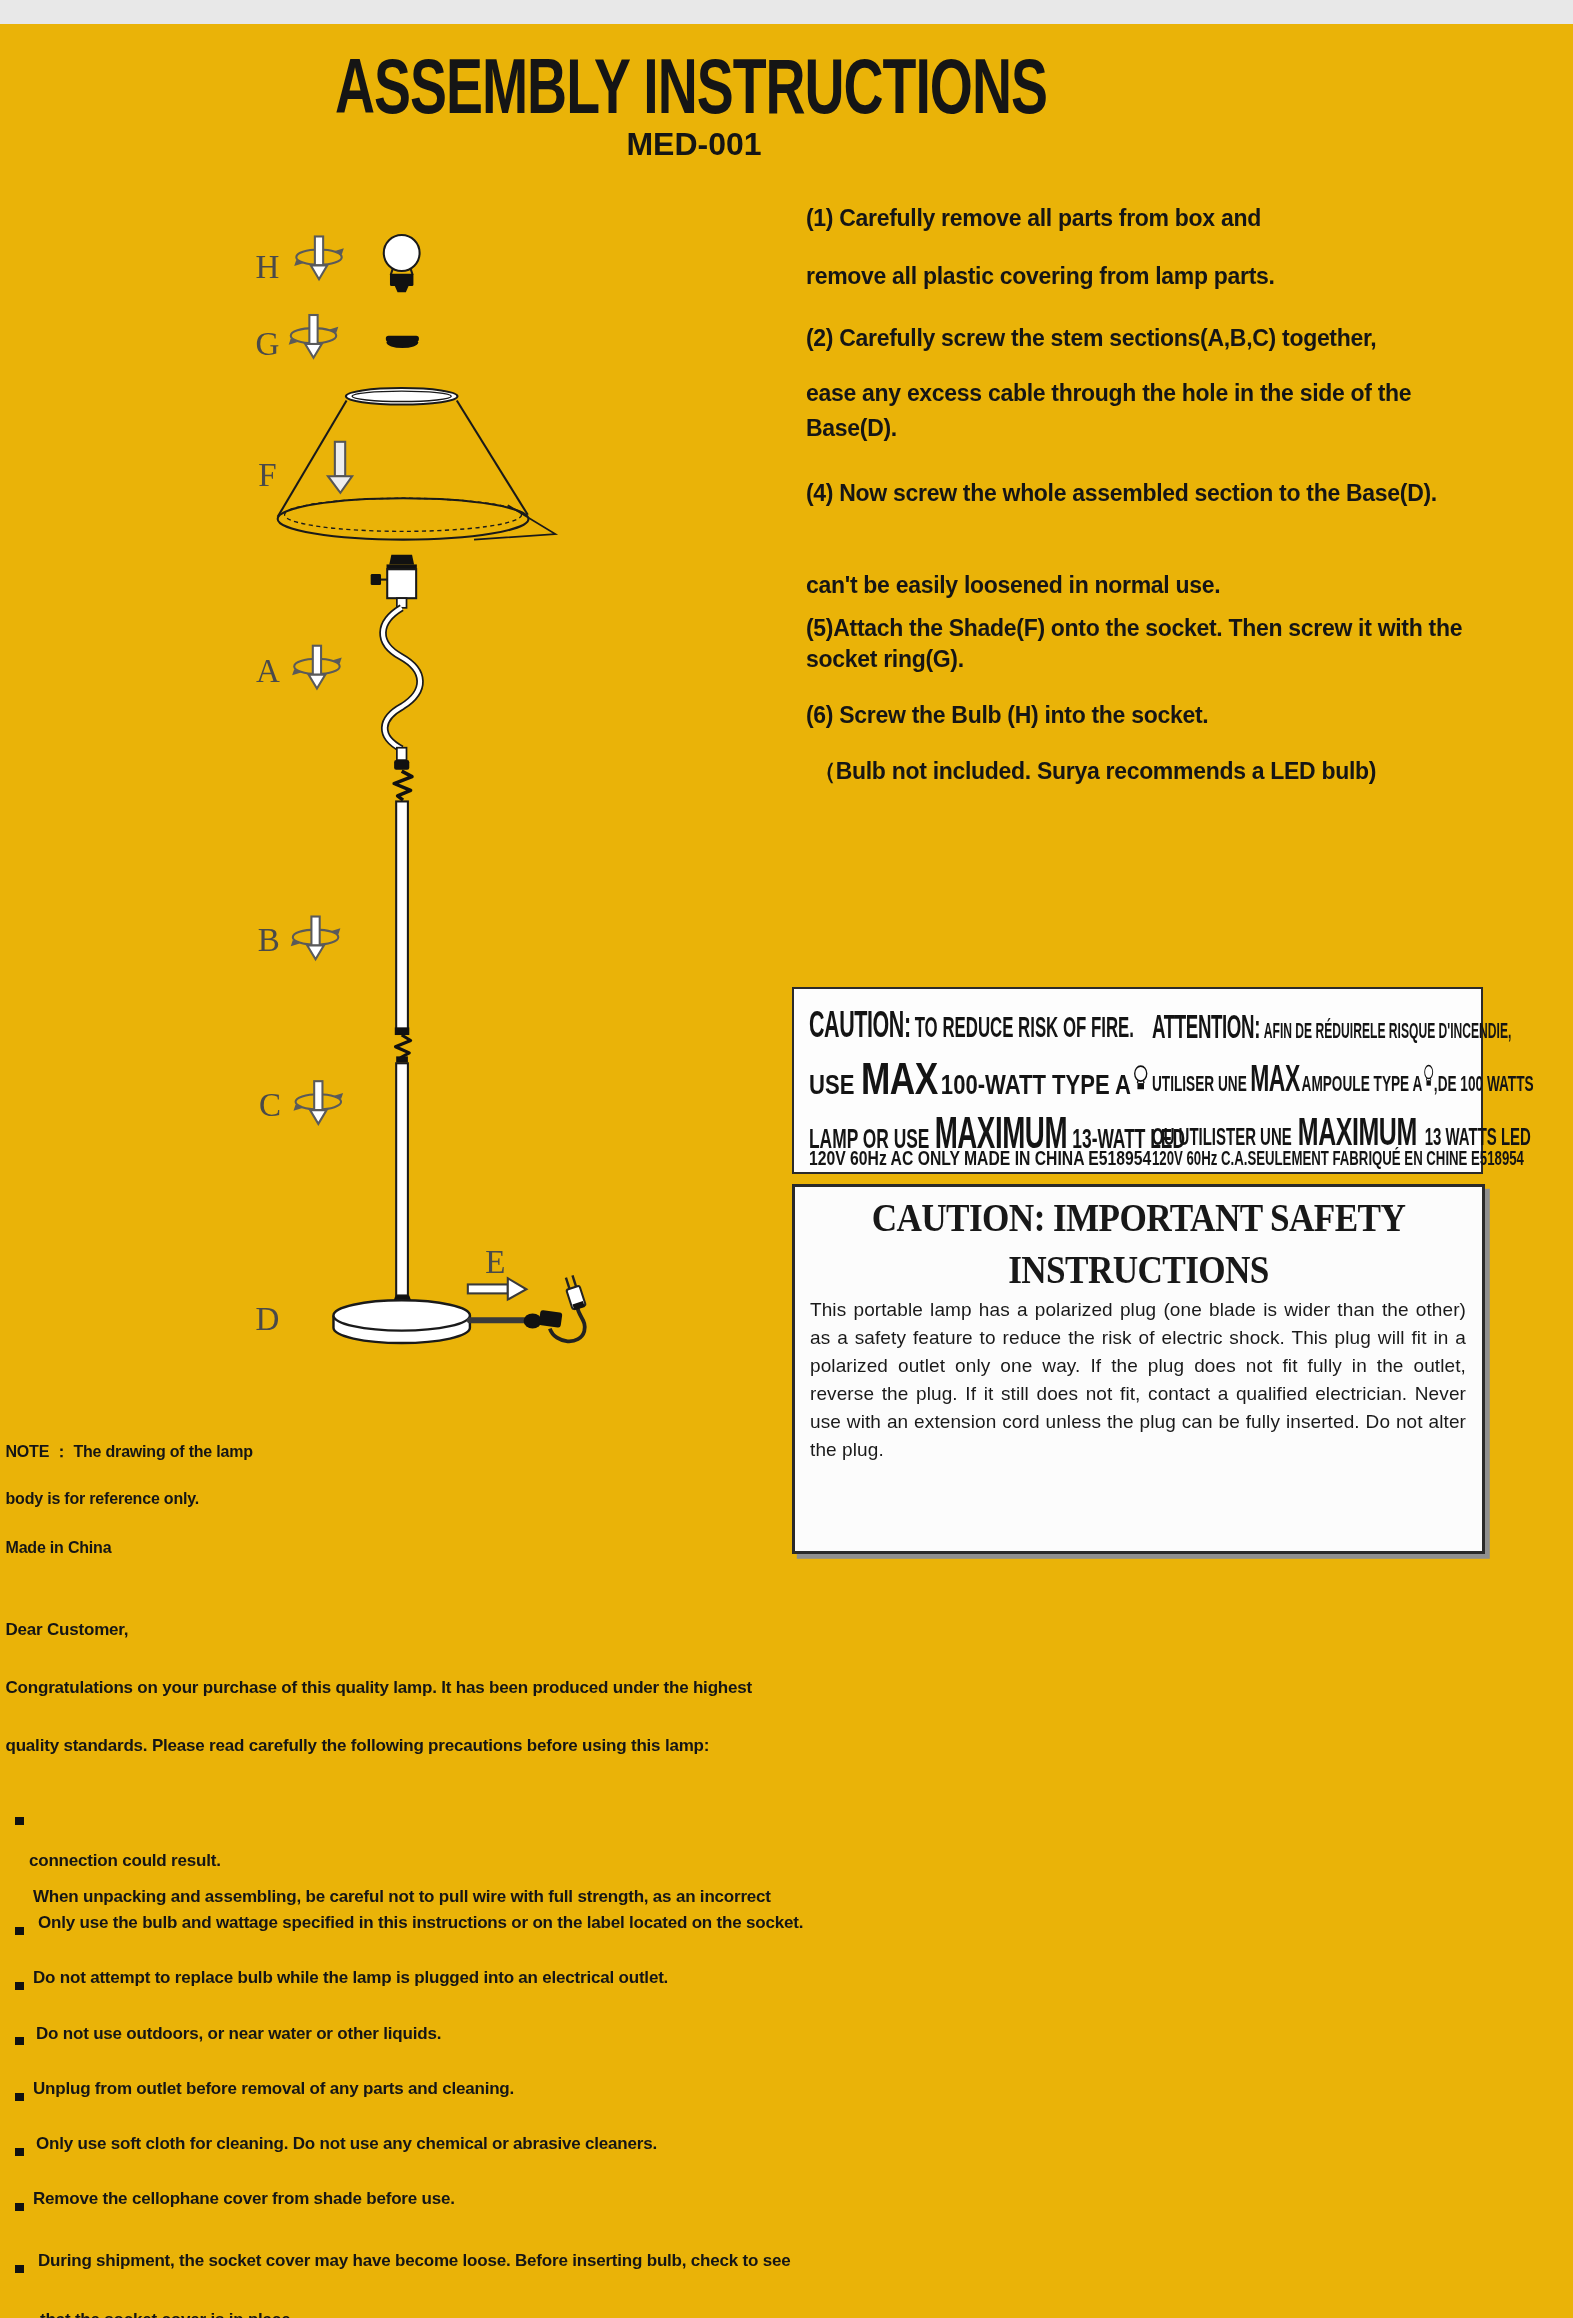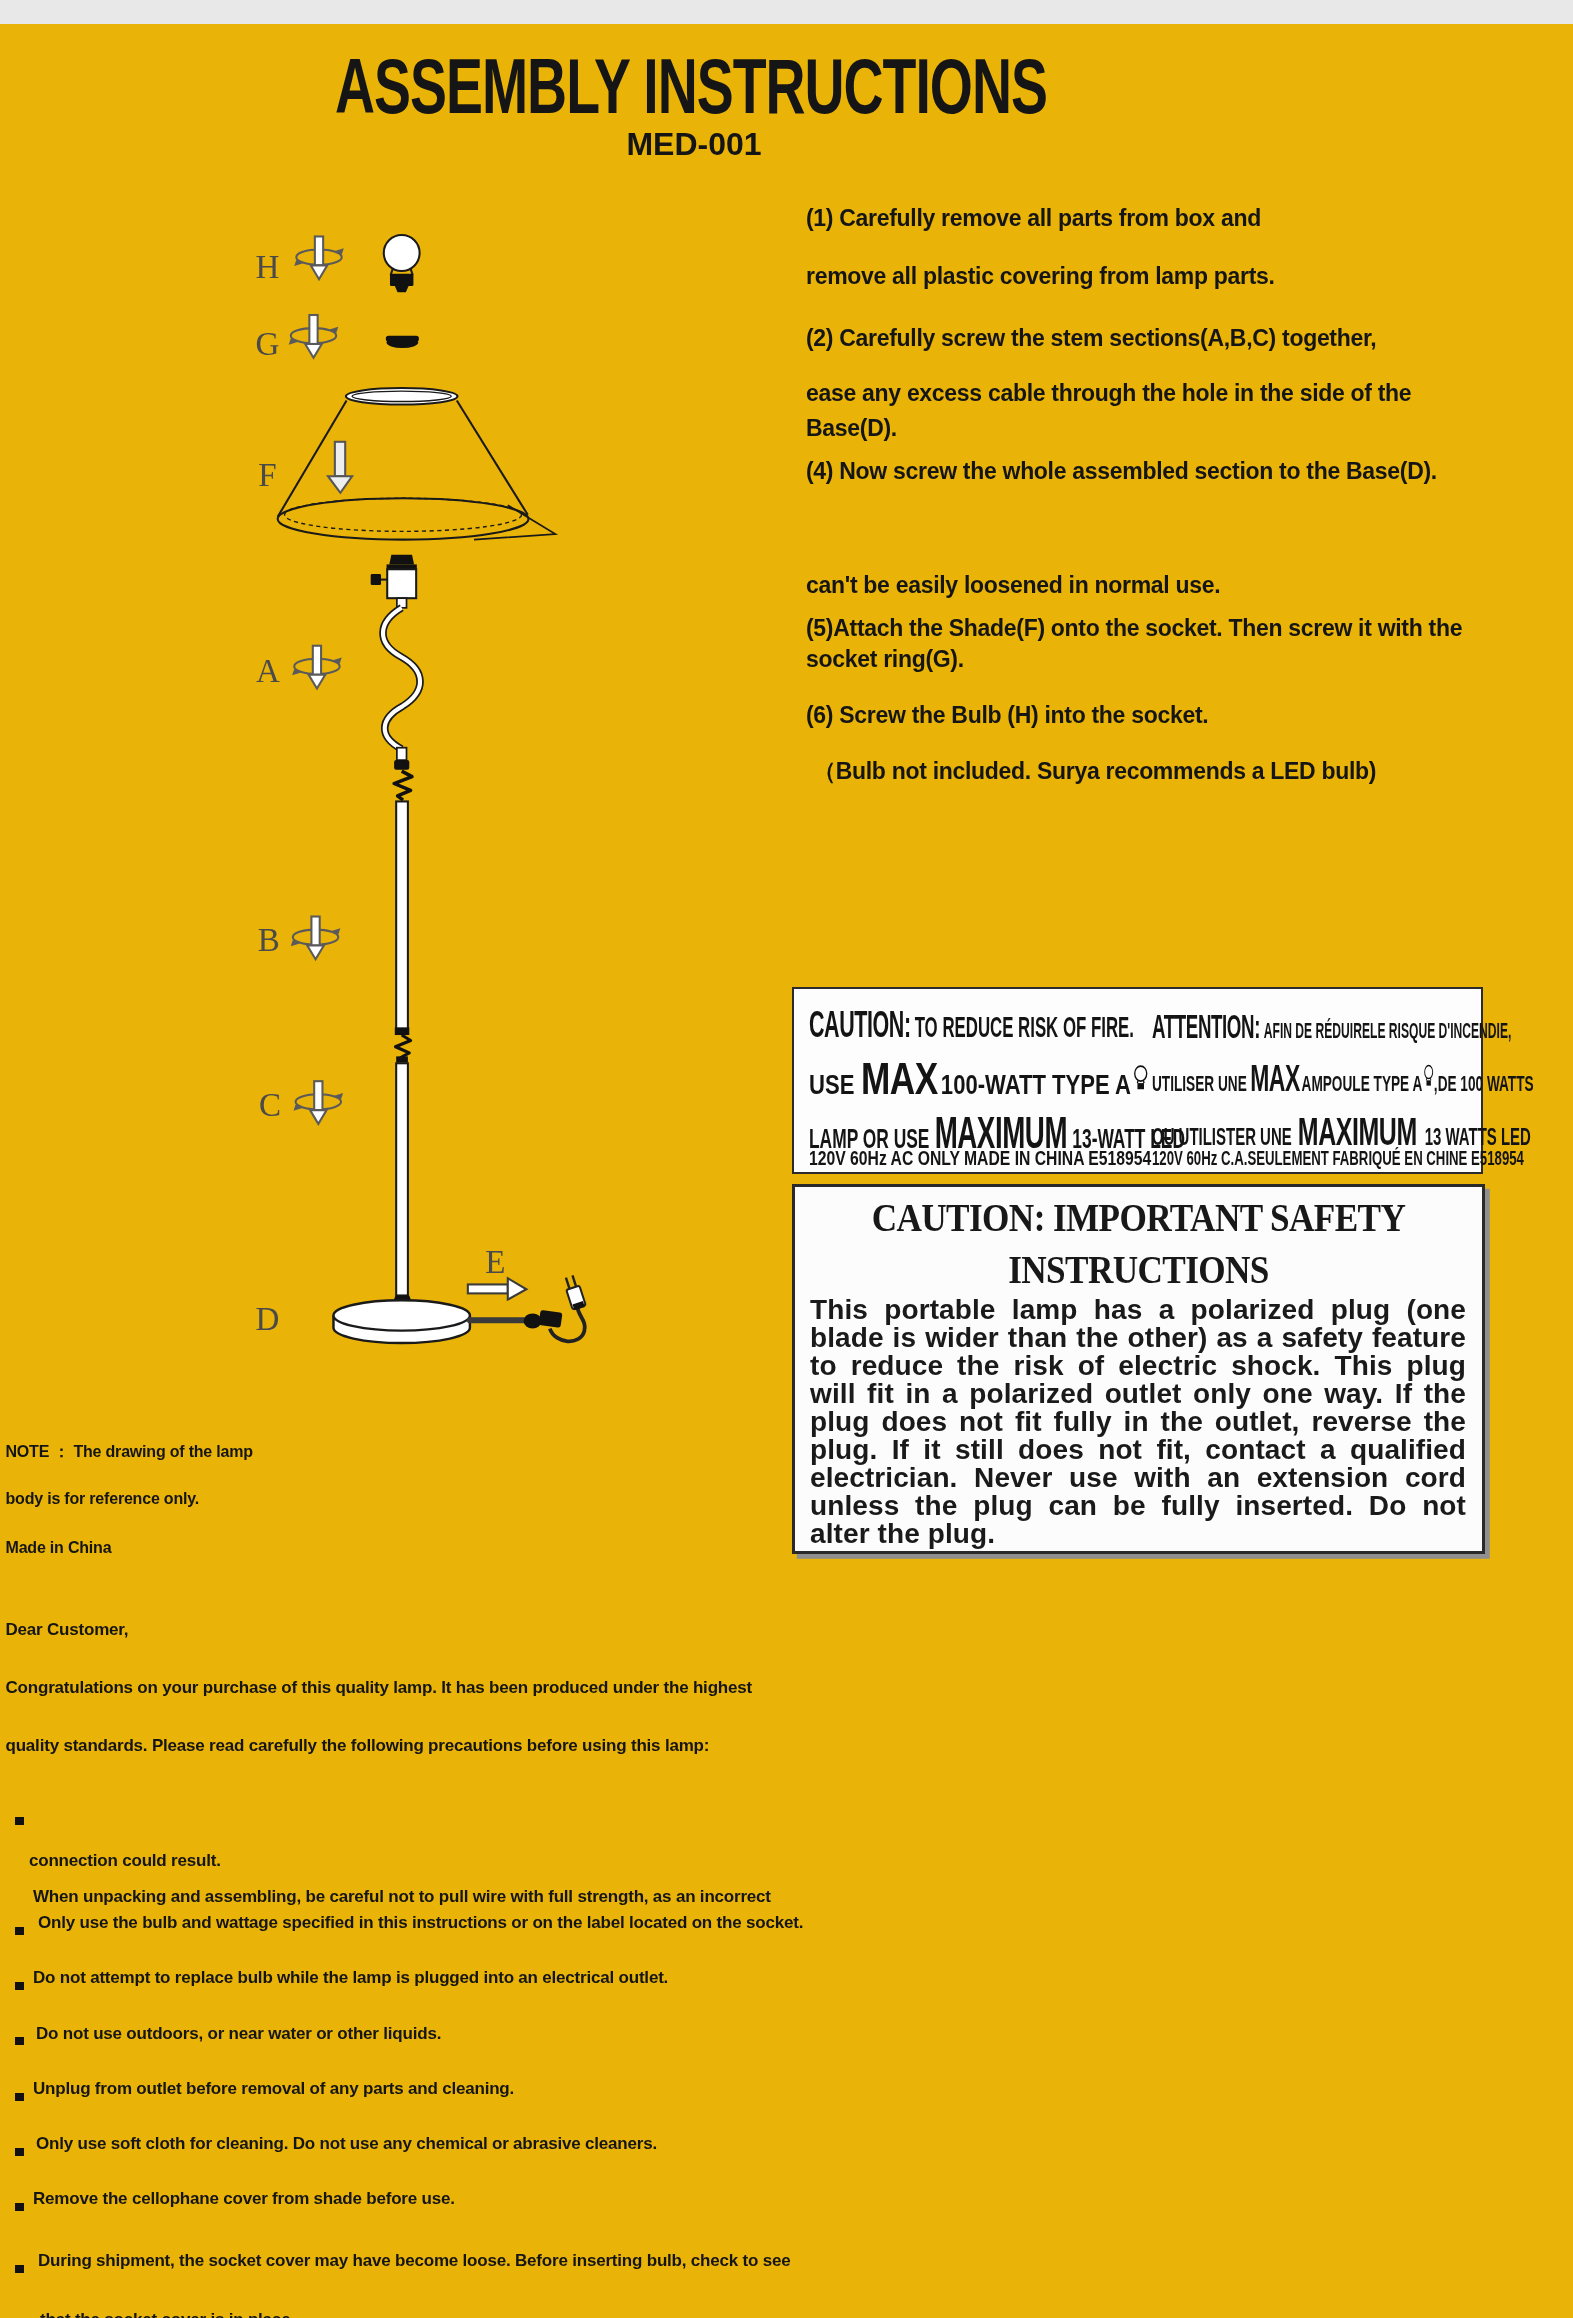--- a/index.html
+++ b/index.html
@@ -19,23 +19,23 @@
   .wcol{position:absolute;top:0;height:100%;}
   .wrow{position:absolute;display:flex;align-items:baseline;white-space:nowrap;
         transform-origin:left center;font-weight:bold;color:#141414;}
   .wsp{display:inline-block;}
   
   .sbox{position:absolute;left:792px;top:1160px;width:687px;height:364px;
         border:3.4px solid #2a2a2a;background:#fcfcfc;box-shadow:4.8px 4.8px 0 #8f8f8f;}
   .stitle{position:absolute;left:0;width:100%;text-align:center;
           font-family:"Liberation Serif",serif;font-weight:bold;color:#181818;
           font-size:40px;transform:scaleX(0.88);letter-spacing:-0.7px;}
-  .sbody{position:absolute;left:15px;top:109px;width:656px;font-size:28px;
+  .sbody{position:absolute;left:15px;top:109px;width:656px;font-size:19px;
          line-height:28px;text-align:justify;color:#1a1a1a;letter-spacing:0.1px;
-         font-weight:700;}
+         font-weight:400;}
   svg text{font-family:"Liberation Serif",serif;}
 </style>
 </head>
 <body>
 
 <div class="page">
 
   <div class="t title">ASSEMBLY INSTRUCTIONS</div>
   <div class="t model">MED-001</div>
 
@@ -142,21 +142,21 @@
       <line x1="841" y1="1833" x2="841" y2="1816" stroke="#222" stroke-width="3.5"></line>
       <rect x="828" y="1856" width="16" height="9" fill="#111"></rect>
     </g>
   </svg>
 
   <div class="t step" style="left:806px;top:181px">(1) Carefully remove all parts from box and</div>
   <div class="t step" style="left:806px;top:239px">remove all plastic covering from lamp parts.</div>
   <div class="t step" style="left:806px;top:301px">(2) Carefully screw the stem sections(A,B,C) together,</div>
   <div class="t step" style="left:806px;top:356px">ease any excess cable through the hole in the side of the</div>
   <div class="t step" style="left:806px;top:391px">Base(D).</div>
-  <div class="t step" style="left:806px;top:434px">(4) Now screw the whole assembled section to the Base(D).</div>
+  <div class="t step" style="left:806px;top:456px">(4) Now screw the whole assembled section to the Base(D).</div>
   <div class="t step" style="left:806px;top:548px">can't be easily loosened in normal use.</div>
   <div class="t step" style="left:806px;top:591px">(5)Attach the Shade(F) onto the socket. Then screw it with the</div>
   <div class="t step" style="left:806px;top:622px">socket ring(G).</div>
   <div class="t step" style="left:806px;top:678px">(6) Screw the Bulb (H) into the socket.</div>
   <div class="t step" style="left:813px;top:732px">（Bulb not included. Surya recommends a LED bulb)</div>
 
   <div class="wbox">
     <div class="wcol" style="left:15px;width:331px;">
       <div class="wrow" style="top:15px;transform:scaleX(0.58);">
         <span class="wsp" style="font-size:37px;letter-spacing:-0.7px;">CAUTION:</span>

